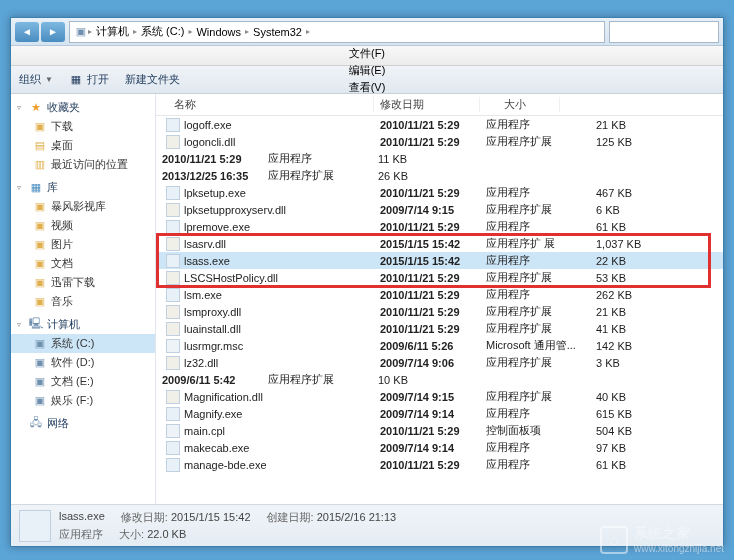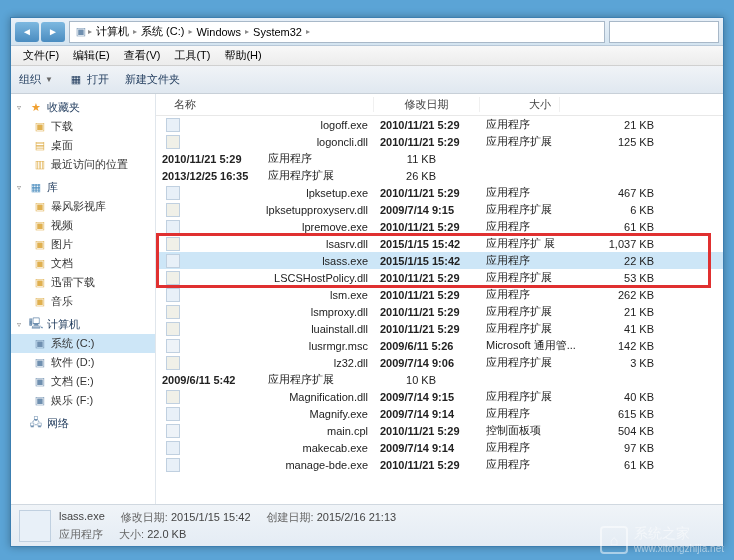--- a/index.html
+++ b/index.html
@@ -9,21 +9,21 @@
 
 .titlebar { height: 28px; background: linear-gradient(#e8f0f8, #d4e4f0); border-bottom: 1px solid #b8c8d8; display: flex; align-items: center; padding: 0 4px; }
 .nav-btns { display: flex; gap: 2px; }
 .nav-btn { width: 24px; height: 20px; background: linear-gradient(#7db8e0,#4a8cc0); border-radius: 3px; display: flex; align-items: center; justify-content: center; color: #fff; font-size: 10px; }
 .addr-bar { flex: 1; margin: 0 4px; height: 22px; background: #fff; border: 1px solid #a8b8c8; display: flex; align-items: center; padding: 0 4px; font-size: 11px; }
 .addr-seg { padding: 0 4px; cursor: pointer; }
 .addr-arrow { color: #888; font-size: 8px; }
 .search-box { width: 110px; height: 22px; background: #fff; border: 1px solid #a8b8c8; }
 
 
-.menubar { height: 20px; background: linear-gradient(#f8f8f8,#ececec); border-bottom: 1px solid #d0d0d0; display: flex; align-items: center; padding: 0 6px; font-size: 11px; gap: 2px; }
+.menubar { height: 20px; background: linear-gradient(#f8f8f8,#ececec); border-bottom: 1px solid #d0d0d0; display: flex; align-items: center; padding: 0 6px; font-size: 11px; gap: 2px; flex-direction: column; }
 .menu-item { padding: 0 6px; }
 
 
 .toolbar { height: 28px; background: linear-gradient(#f0f3f7,#e0e8f0); border-bottom: 1px solid #c8d0d8; display: flex; padding: 0 8px; font-size: 11px; gap: 16px; color: #1e395b; }
 .tool-item { display: flex; align-items: center; gap: 4px; }
 .tool-drop { font-size: 8px; color: #666; }
 
 
 .main { display: flex; height: 410px; }
 
@@ -38,32 +38,32 @@
 .ico.star { color: #f0a030; }
 .ico.folder { color: #e0b050; }
 .ico.drive { color: #7090b0; }
 .ico.lib { color: #5090c0; }
 
 
 .filelist { flex: 1; background: #fff; position: relative; }
 .list-head { height: 22px; border-bottom: 1px solid #e8e8e8; display: flex; align-items: center; font-size: 11px; color: #444; }
 .col { padding: 0 6px; border-right: 1px solid #f0f0f0; }
 .col.name { width: 218px; padding-left: 18px; }
-.col.date { width: 106px; text-align: center; }
+.col.date { width: 106px; }
 .col.type { width: 110px; }
-.col.size { width: 80px; text-align: right; padding-right: 8px; }
+.col.size { width: 80px; text-align: right; padding-right: 33px; }
 
 .rows { overflow-y: auto; height: 388px; }
 .row { height: 17px; display: flex; align-items: center; font-size: 11px; color: #222; }
 .row.sel { background: #cde6f7; }
 .cell { padding: 0 6px; overflow: hidden; white-space: nowrap; }
-.cell.name { width: 218px; display: flex; align-items: center; gap: 4px; padding-left: 10px; justify-content: space-between; }
+.cell.name { width: 218px; display: flex; align-items: center; gap: 4px; padding-left: 10px; }
 .cell.date { width: 106px; font-weight: bold; }
 .cell.type { width: 110px; }
-.cell.size { width: 80px; text-align: right; padding-right: 16px; }
+.cell.size { width: 80px; text-align: left; padding-right: 16px; }
 .fico { width: 14px; height: 14px; display: inline-block; background: #eef3f8; border: 1px solid #c0d0e0; font-size: 8px; text-align: center; line-height: 12px; }
 .fico.exe { background: #e8f0f8; }
 .fico.dll { background: #f0f0e8; }
 
 
 .redbox { position: absolute; border: 3px solid #e03030; pointer-events: none; }
 
 
 .statusbar { height: 42px; background: linear-gradient(#f0f4f8,#e4ecf4); border-top: 1px solid #d0d8e0; display: flex; align-items: center; padding: 4px 8px; font-size: 11px; color: #444; gap: 8px; }
 .status-ico { width: 32px; height: 32px; background: #e8f0f8; border: 1px solid #c0d0e0; }

